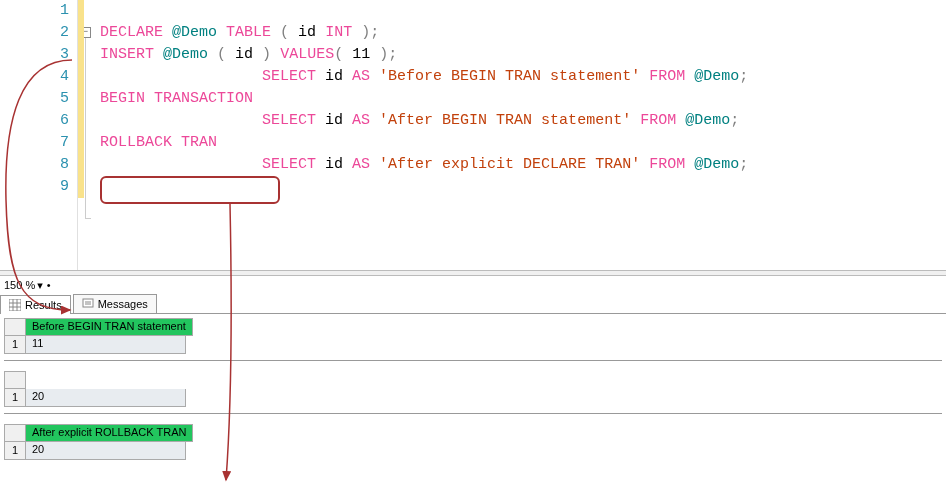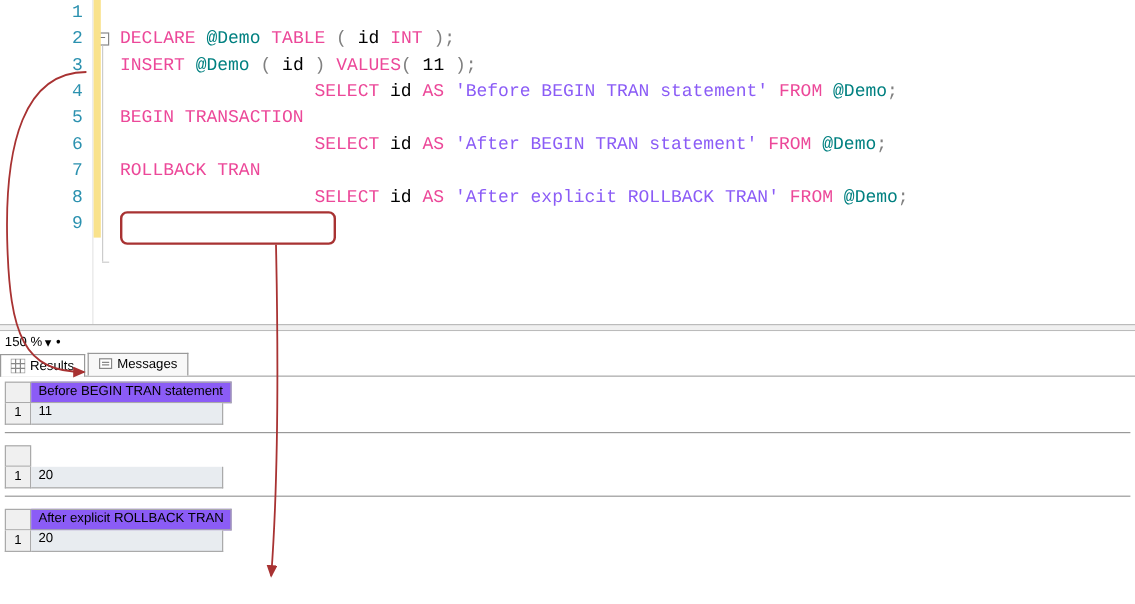--- a/index.html
+++ b/index.html
@@ -82,21 +82,21 @@
       position: relative;
     }
     .code-line {
       height: 22px;
       line-height: 22px;
       white-space: pre;
       font-size: 15px;
     }
     .kw { color: #ec4899; }
     .var { color: #008080; }
-    .str { color: #8b5cf6; }
+    .str { color: #c2410c; }
     .op { color: #808080; }
     .black { color: #000; }
     .highlight-box {
       position: absolute;
       border: 2px solid #a83232;
       border-radius: 6px;
       background: transparent;
       pointer-events: none;
       left: 100px;
       top: 176px;
@@ -178,21 +178,21 @@
     }
     .grid-corner {
       width: 22px;
       height: 18px;
       background: #f0f0f0;
       border: 1px solid #aaa;
     }
     .grid-col-header {
       min-width: 160px;
       padding: 1px 6px;
-      background: #8b5cf6;
+      background: #22c55e;
       border: 1px solid #aaa;
       border-left: none;
     }
     .grid-row {
       display: flex;
     }
     .grid-row-header {
       width: 22px;
       height: 18px;
       background: #f0f0f0;
@@ -239,21 +239,21 @@
     <div class="outline-end"></div>
   </div>
   <div class="code-area">
     <div class="code-line"></div>
     <div class="code-line"><span class="kw">DECLARE</span><span class="black"> </span><span class="var">@Demo</span><span class="black"> </span><span class="kw">TABLE</span><span class="black"> </span><span class="op">(</span><span class="black"> id </span><span class="kw">INT</span><span class="black"> </span><span class="op">)</span><span class="op">;</span></div>
     <div class="code-line"><span class="kw">INSERT</span><span class="black"> </span><span class="var">@Demo</span><span class="black"> </span><span class="op">(</span><span class="black"> id </span><span class="op">)</span><span class="black"> </span><span class="kw">VALUES</span><span class="op">(</span><span class="black"> 11 </span><span class="op">)</span><span class="op">;</span></div>
     <div class="code-line"><span class="black">                  </span><span class="kw">SELECT</span><span class="black"> id </span><span class="kw">AS</span><span class="black"> </span><span class="str">'Before BEGIN TRAN statement'</span><span class="black"> </span><span class="kw">FROM</span><span class="black"> </span><span class="var">@Demo</span><span class="op">;</span></div>
     <div class="code-line"><span class="kw">BEGIN</span><span class="black"> </span><span class="kw">TRANSACTION</span></div>
     <div class="code-line"><span class="black">                  </span><span class="kw">SELECT</span><span class="black"> id </span><span class="kw">AS</span><span class="black"> </span><span class="str">'After BEGIN TRAN statement'</span><span class="black"> </span><span class="kw">FROM</span><span class="black"> </span><span class="var">@Demo</span><span class="op">;</span></div>
     <div class="code-line"><span class="kw">ROLLBACK</span><span class="black"> </span><span class="kw">TRAN</span></div>
-    <div class="code-line"><span class="black">                  </span><span class="kw">SELECT</span><span class="black"> id </span><span class="kw">AS</span><span class="black"> </span><span class="str">'After explicit ROLLBACK TRAN'</span><span class="black"> </span><span class="kw">FROM</span><span class="black"> </span><span class="var">@Demo</span><span class="op">;</span></div>
+    <div class="code-line"><span class="black">                  </span><span class="kw">SELECT</span><span class="black"> id </span><span class="kw">AS</span><span class="black"> </span><span class="str">'After explicit DECLARE TRAN'</span><span class="black"> </span><span class="kw">FROM</span><span class="black"> </span><span class="var">@Demo</span><span class="op">;</span></div>
   </div>
   <div class="highlight-box"></div>
 </div>
 
 <div class="divider"></div>
 
 <div class="zoom-row">
   <span class="zoom-dropdown">
     <span>150 %</span>
     <span>▾</span>

